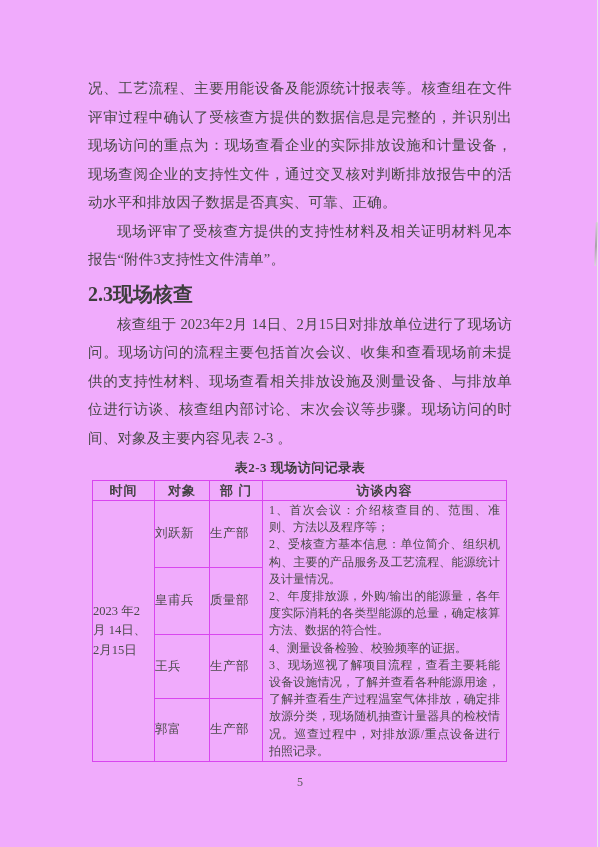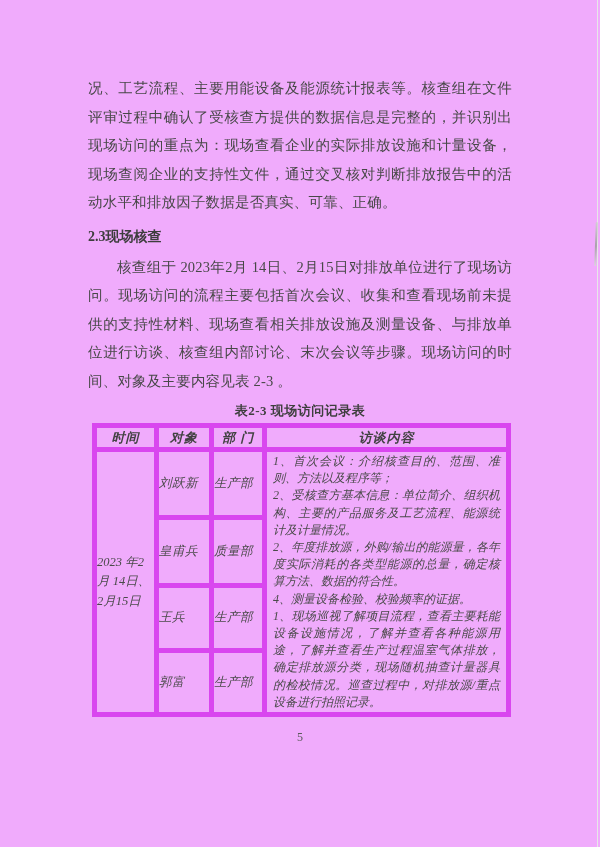--- a/index.html
+++ b/index.html
@@ -22,43 +22,42 @@
     margin: 0;
     font-size: 14.5px;
     line-height: 28.5px;
     letter-spacing: 0.2px;
     color: #484848;
     text-align: justify;
   }
   p.indent { text-indent: 2em; }
   h2.section-heading {
     margin: 9px 0 5px 0;
-    font-size: 14px;
+    font-size: 20px;
     line-height: 22px;
     font-weight: bold;
     color: #3d3d3d;
   }
   .table-caption {
     margin: 7px 0 3px 0;
     text-align: center;
     font-size: 13px;
     font-weight: bold;
     color: #3f3f3f;
     letter-spacing: 0.5px;
   }
   table.visit-table {
     margin-left: 4px;
     width: 414px;
     border-collapse: collapse;
     table-layout: fixed;
   }
   .visit-table th, .visit-table td {
-    border: 5px solid #d946ef;
+    border: 1px solid #d946ef;
     padding: 0;
-    font-style: italic;
   }
   .visit-table th {
     height: 19px;
     font-size: 13px;
     font-weight: bold;
     color: #424242;
     letter-spacing: 1px;
     text-align: center;
   }
   td.cell-time {
@@ -112,20 +111,21 @@
   }
 </style>
 </head>
 <body>
 
 <div class="sheet">
   <div class="content">
 
     <p class="body-text">况、工艺流程、主要用能设备及能源统计报表等。核查组在文件评审过程中确认了受核查方提供的数据信息是完整的，并识别出现场访问的重点为：现场查看企业的实际排放设施和计量设备，现场查阅企业的支持性文件，通过交叉核对判断排放报告中的活动水平和排放因子数据是否真实、可靠、正确。</p>
 
+    <p class="body-text indent">现场评审了受核查方提供的支持性材料及相关证明材料见本报告“附件3支持性文件清单”。</p>
 
     <h2 class="section-heading">2.3现场核查</h2>
 
     <p class="body-text indent">核查组于 2023年2月 14日、2月15日对排放单位进行了现场访问。现场访问的流程主要包括首次会议、收集和查看现场前未提供的支持性材料、现场查看相关排放设施及测量设备、与排放单位进行访谈、核查组内部讨论、末次会议等步骤。现场访问的时间、对象及主要内容见表 2-3 。</p>
 
     <div class="table-caption">表2-3  现场访问记录表</div>
 
     <table class="visit-table">
       <colgroup>
         <col style="width:62px">
@@ -146,21 +146,21 @@
             <span>月 14日、</span>
             <span>2月15日</span>
           </td>
           <td class="cell-name">刘跃新</td>
           <td class="cell-dept">生产部</td>
           <td class="cell-content" rowspan="4">
             <div>1、首次会议：介绍核查目的、范围、准则、方法以及程序等；</div>
             <div>2、受核查方基本信息：单位简介、组织机构、主要的产品服务及工艺流程、能源统计及计量情况。</div>
             <div>2、年度排放源，外购/输出的能源量，各年度实际消耗的各类型能源的总量，确定核算方法、数据的符合性。</div>
             <div>4、测量设备检验、校验频率的证据。</div>
-            <div>1、现场巡视了解项目流程，查看主要耗能设备设施情况，了解并查看各种能源用途，了解并查看生产过程温室气体排放，确定排放源分类，现场随机抽查计量器具的检校情况。巡查过程中，对排放源/重点设备进行拍照记录。</div>
+            <div>3、现场巡视了解项目流程，查看主要耗能设备设施情况，了解并查看各种能源用途，了解并查看生产过程温室气体排放，确定排放源分类，现场随机抽查计量器具的检校情况。巡查过程中，对排放源/重点设备进行拍照记录。</div>
           </td>
         </tr>
         <tr class="row-2">
           <td class="cell-name">皇甫兵</td>
           <td class="cell-dept">质量部</td>
         </tr>
         <tr class="row-3">
           <td class="cell-name">王兵</td>
           <td class="cell-dept">生产部</td>
         </tr>

